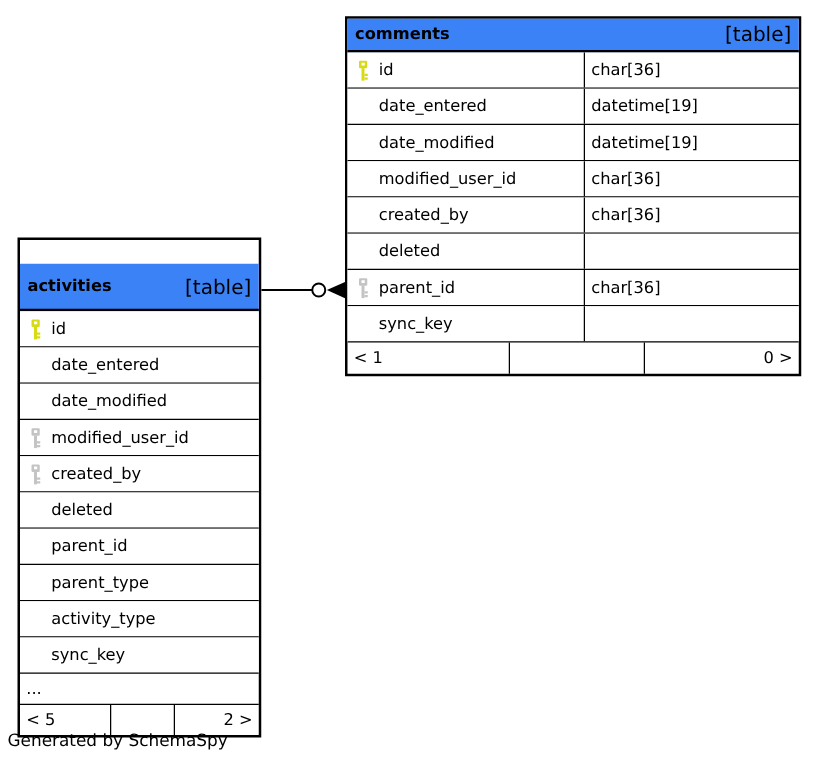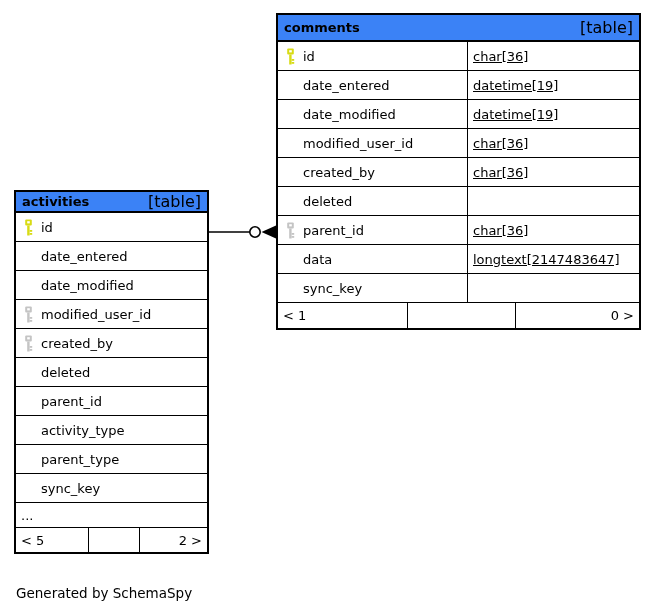--- a/index.html
+++ b/index.html
@@ -45,21 +45,20 @@
     flex:1;
     min-width:0;
   }
   .comments .name-cell{flex:0 0 190px;border-right:1px solid #000;}
   .type-cell{
     box-sizing:border-box;
     flex:1;
     padding-left:5px;
     white-space:nowrap;
     overflow:hidden;
-    text-decoration:underline;
   }
   .key-slot{
     display:inline-flex;
     width:20px;
     justify-content:flex-start;
     align-items:center;
     flex:0 0 20px;
     padding-left:2px;
     box-sizing:border-box;
   }
@@ -91,27 +90,27 @@
   .comments .stats-left{flex:0 0 36%;}
   .comments .stats-mid{flex:0 0 30%;}
   .comments .stats-right{flex:1;}
   .activities .stats-left{flex:0 0 38%;}
   .activities .stats-mid{flex:0 0 27%;}
   .activities .stats-right{flex:1;}
 
   .comments{left:276px;top:13px;width:365px;}
   .comments .tbl-header{height:27px;}
   .activities{left:14px;top:190px;width:195px;}
-  .activities .tbl-header{height:21px;}
+  .activities .tbl-header{height:38px;margin-top:19px;}
 
   #relation-svg{position:absolute;left:209px;top:220px;}
 
   .footer-note{
     position:absolute;
-    left:16px;top:585px;
+    left:6px;top:585px;
     font-size:13.5px;
   }
 </style>
 </head>
 <body>
 
 <div class="table-box comments">
   <div class="tbl-header">
     <span class="tbl-title">comments</span>
     <span class="tbl-badge">[table]</span>
@@ -176,27 +175,20 @@
             <rect x="6.6" y="14" width="2.6" height="1.8" fill="#c4c4c4"></rect>
           </svg>
         </span>
         <span>parent_id</span>
       </span>
     <span class="type-cell">char[36]</span>
   </div>
   <div class="row">
     <span class="name-cell">
         <span class="key-slot"></span>
-        <span>data</span>
-      </span>
-    <span class="type-cell">longtext[2147483647]</span>
-  </div>
-  <div class="row">
-    <span class="name-cell">
-        <span class="key-slot"></span>
         <span>sync_key</span>
       </span>
   </div>
   <div class="stats-row">
     <span class="stats-cell stats-left">&lt; 1</span>
     <span class="stats-cell stats-mid"></span>
     <span class="stats-cell stats-right">0 &gt;</span>
   </div>
 </div>
 
@@ -267,27 +259,27 @@
   </div>
   <div class="row">
     <span class="name-cell">
         <span class="key-slot"></span>
         <span>parent_id</span>
       </span>
   </div>
   <div class="row">
     <span class="name-cell">
         <span class="key-slot"></span>
+        <span>parent_type</span>
+      </span>
+  </div>
+  <div class="row">
+    <span class="name-cell">
+        <span class="key-slot"></span>
         <span>activity_type</span>
-      </span>
-  </div>
-  <div class="row">
-    <span class="name-cell">
-        <span class="key-slot"></span>
-        <span>parent_type</span>
       </span>
   </div>
   <div class="row">
     <span class="name-cell">
         <span class="key-slot"></span>
         <span>sync_key</span>
       </span>
   </div>
   <div class="ellipsis-row">...</div>
   <div class="stats-row">

